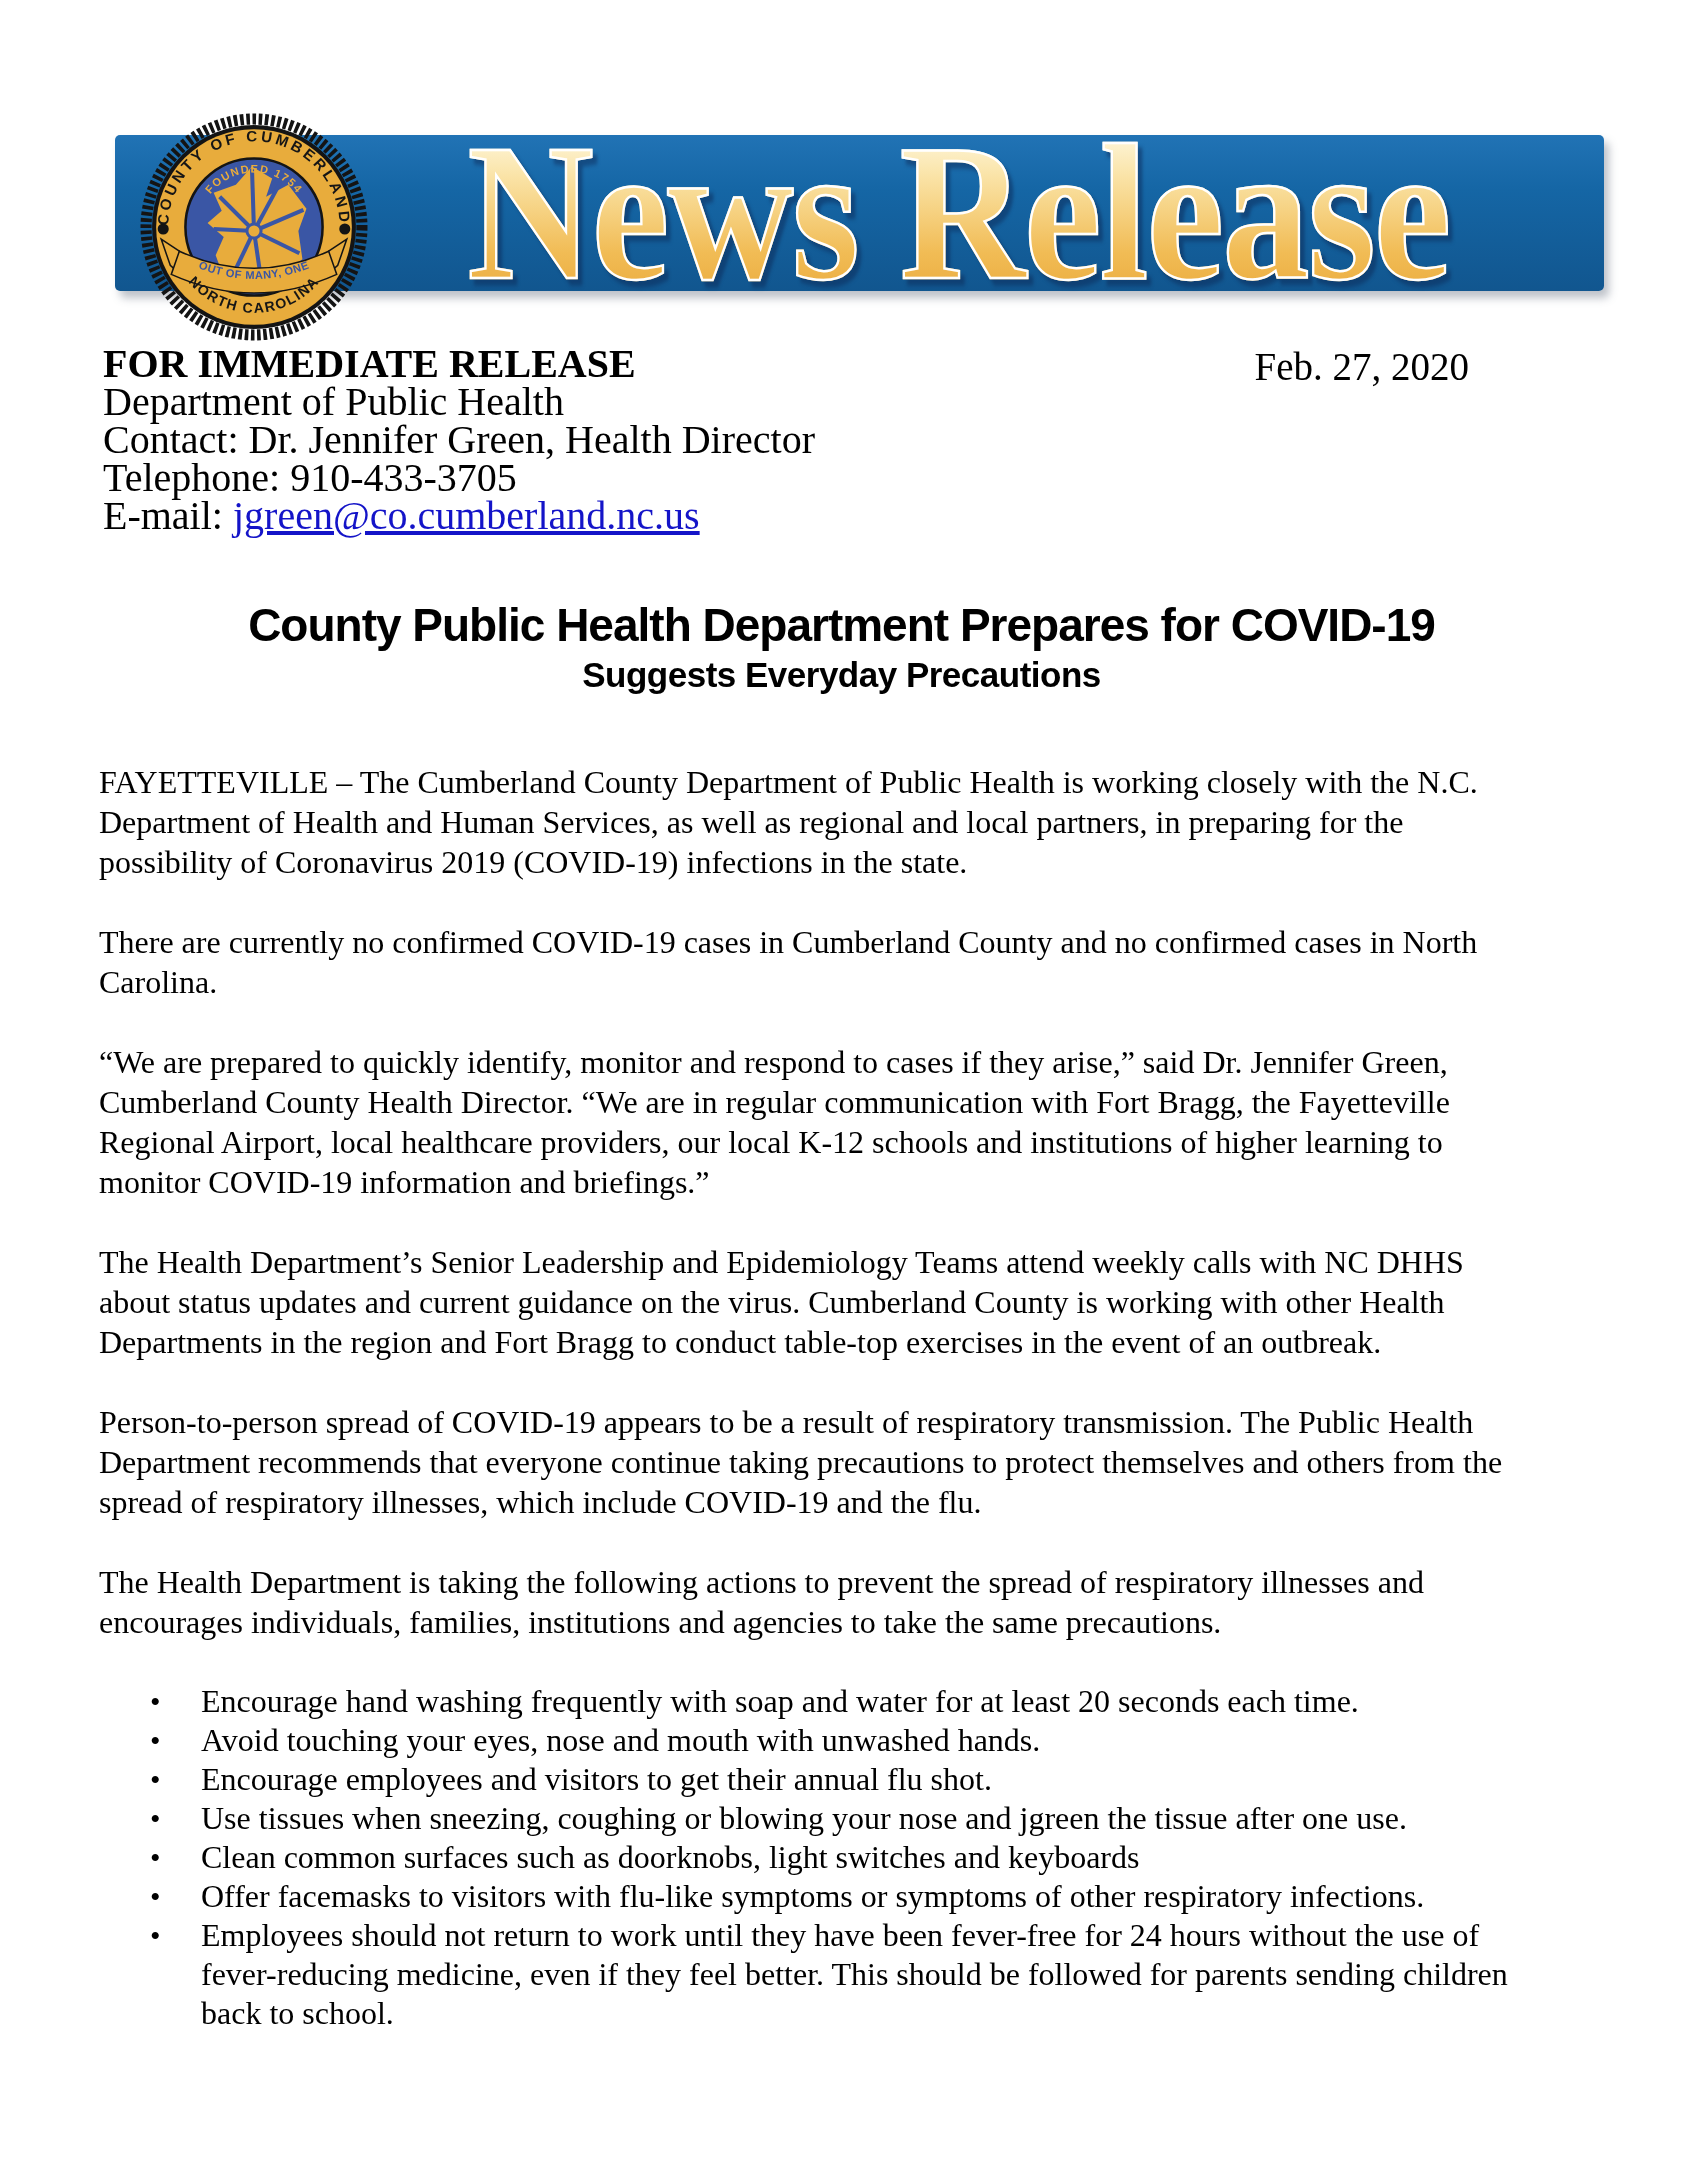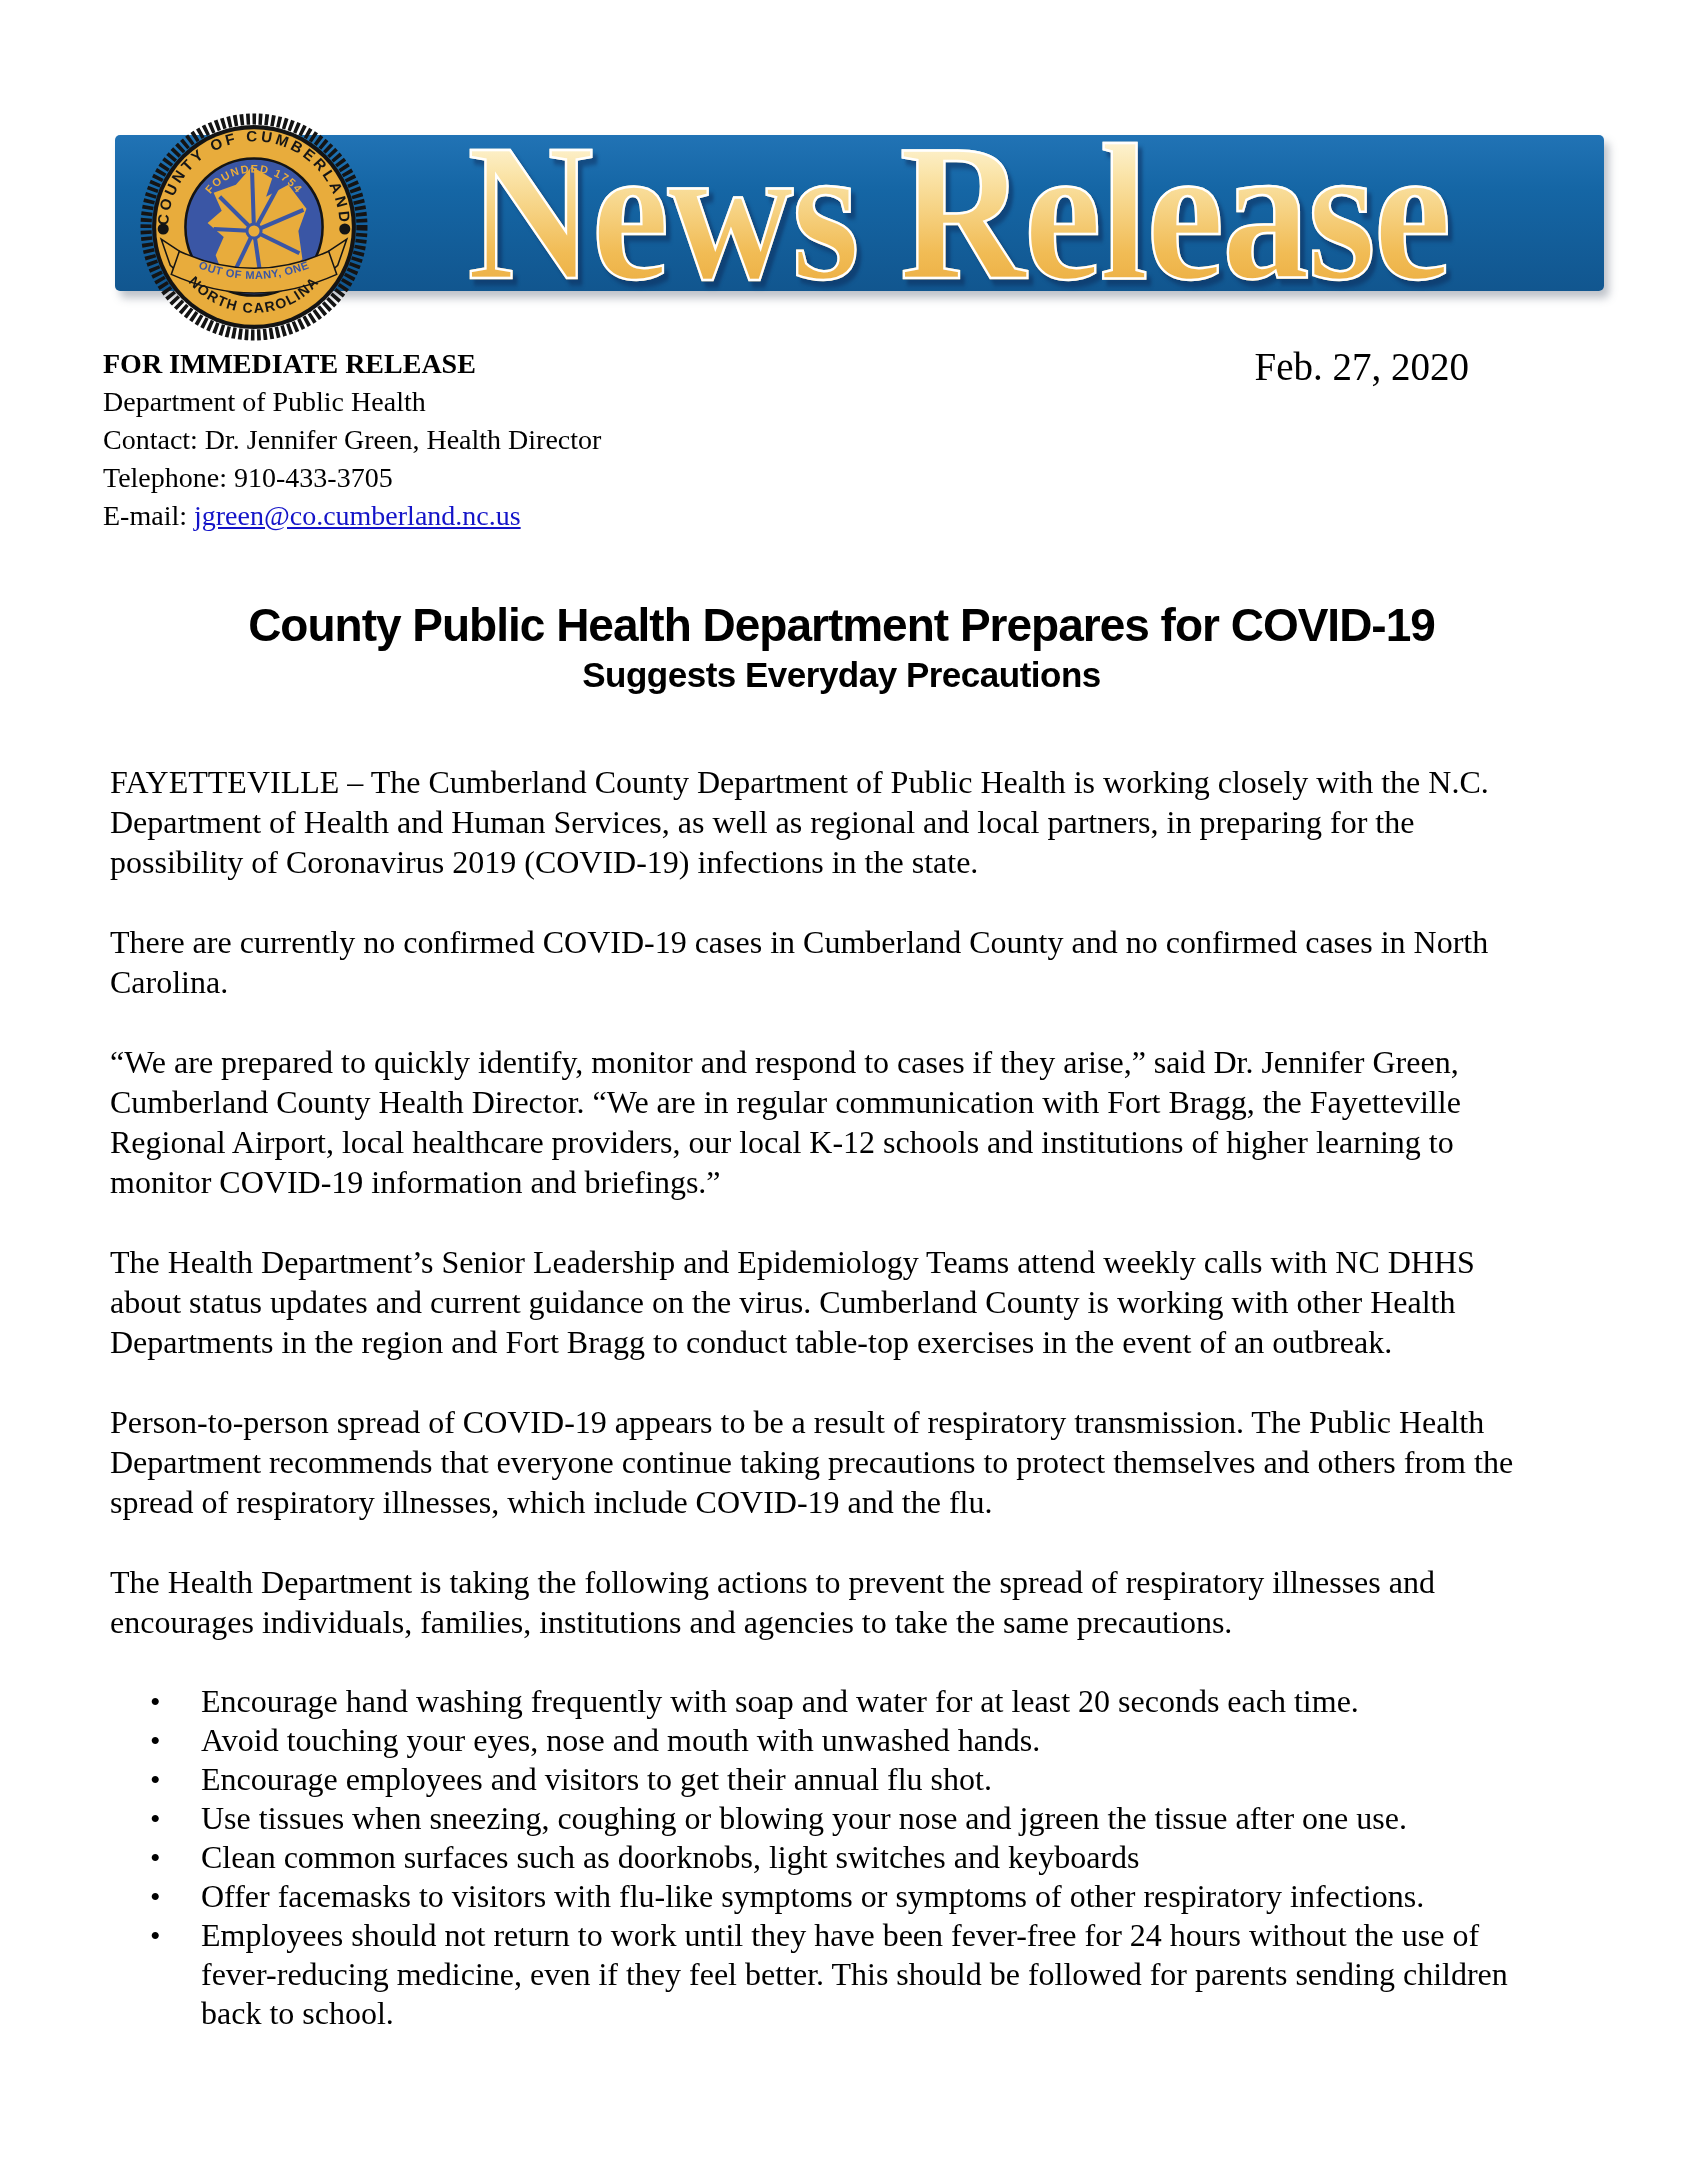--- a/index.html
+++ b/index.html
@@ -39,21 +39,21 @@
     white-space:nowrap;
   }
 
   
   .seal { position:absolute; left:139px; top:109px; width:230px; height:236px; }
   .seal text { font-family:"Liberation Sans", sans-serif; font-weight:bold; }
 
   
   .release-info {
     position:absolute; left:103px; top:345px;
-    font-size:28px; line-height:38px;
+    font-size:40px; line-height:38px;
   }
   .ri-heading { font-weight:bold; }
   .date-line {
     position:absolute; top:348px; right:214px;
     font-size:39px; line-height:38px;
   }
   a.email-link { color:#1414c8; }
 
   
   .headline {
@@ -64,21 +64,21 @@
   }
   .headline .title    { font-size:46px; line-height:55px; letter-spacing:-1px; }
   .headline .subtitle { font-size:35px; line-height:44px; letter-spacing:-0.5px; }
 
   
   .body-text {
     position:absolute; left:99px; top:762px;
     width:1424px;
     font-size:32px; line-height:40px;
   }
-  .body-text p { margin:0 0 40px 11px; }
+  .body-text p { margin:0 0 40px 0; }
 
   ul.precautions {
     list-style:none; margin:28px 0 0 0; padding:0;
   }
   ul.precautions li {
     position:relative;
     padding-left:102px;
     line-height:39px;
     margin:0;
   }

